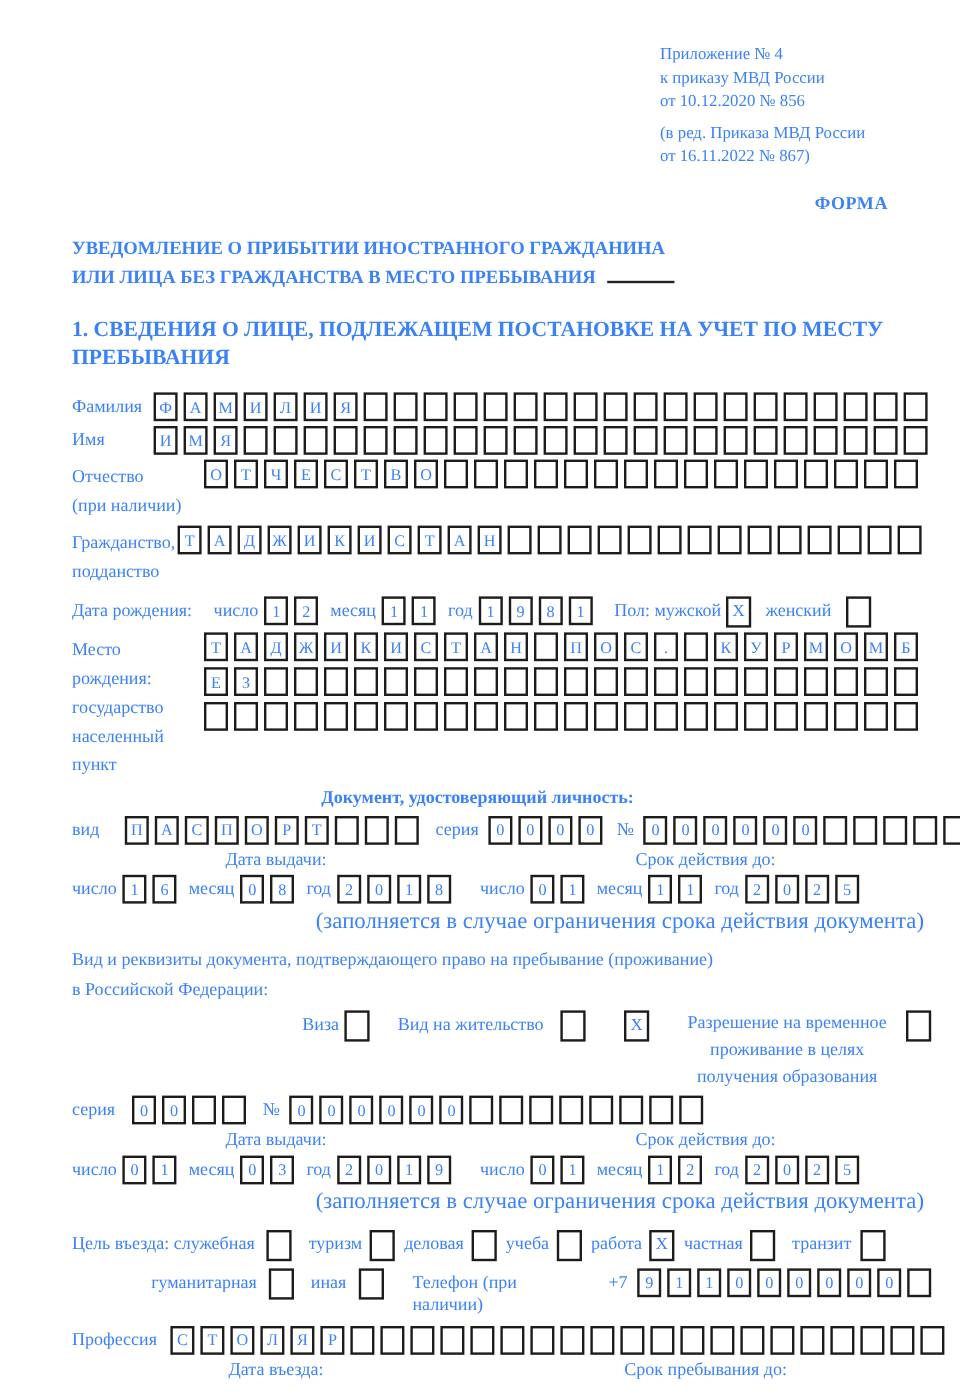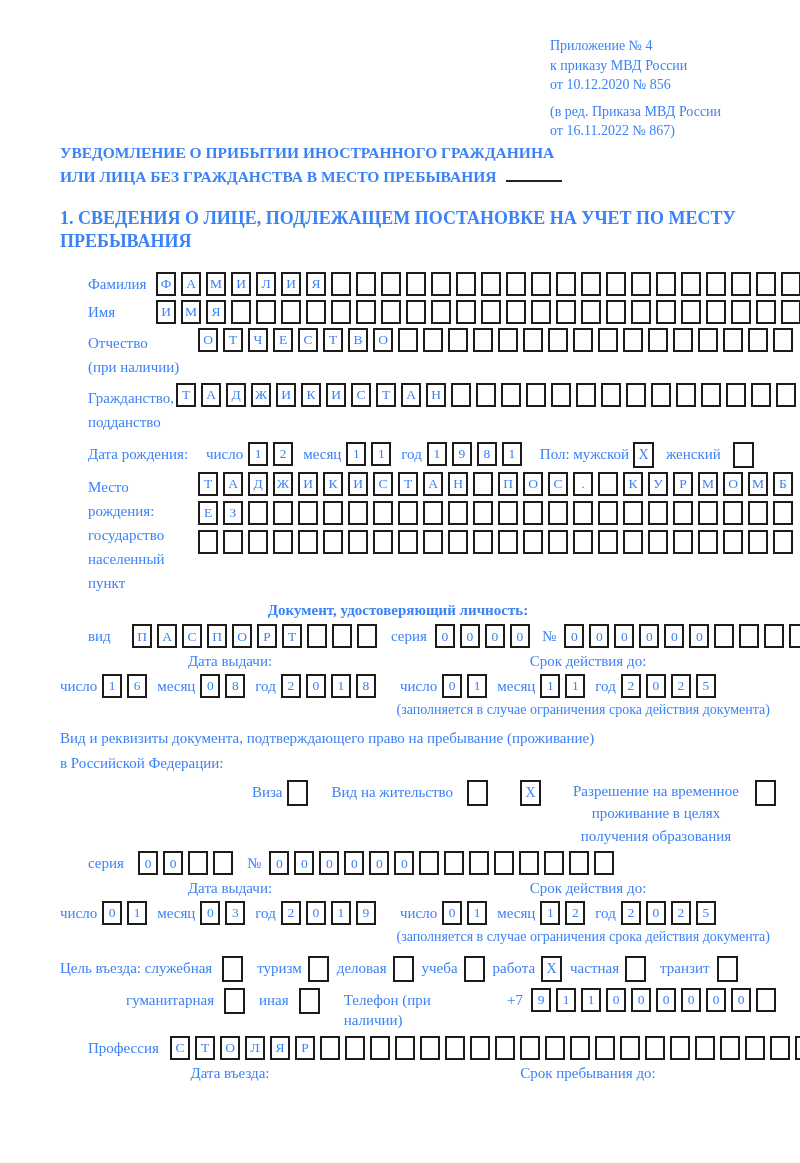--- a/index.html
+++ b/index.html
@@ -12,21 +12,21 @@
     overflow:hidden;
   }
   .hdr-block { width:220px; margin-left:auto; margin-right:6px; font-size:14px; line-height:1.4; }
   .hdr-gap { height:7px; }
   .form-label { text-align:right; margin:20px 36px 16px 0; font-weight:bold; letter-spacing:0.5px; }
   .title { font-weight:bold; font-size:15.5px; line-height:1.55; margin:0 10px 18px 0; }
   .blank-line { display:inline-block; width:56px; border-bottom:2px solid #222; height:0.9em; margin-left:10px; }
   .sec-title { font-weight:bold; font-size:18px; margin-bottom:18px; }
 
   .frow { display:flex; align-items:flex-start; margin-bottom:4px; }
-  .flabel { flex:none; padding-top:3px;margin-left:28px; }
+  .flabel { flex:none; padding-top:3px; }
   .stack { line-height:1.6; }
   .cellrow { display:flex; gap:5px; }
   .cell {
     flex:none; width:16px; height:20px; border:2px solid #1c1c1c;
     display:flex; align-items:center; justify-content:center;
     font-size:13.5px; background:#fff;
   }
   .box {
     flex:none; width:17px; height:22px; border:2px solid #1c1c1c;
     display:flex; align-items:center; justify-content:center;
@@ -35,21 +35,21 @@
   .dgroup { display:flex; align-items:flex-start; }
   .dgroup .dlabel { padding-top:3px; margin-right:5px; }
   .dgroup .cellrow { margin-right:10px; }
 
   .center-bold { text-align:center; font-weight:bold; margin:6px 40px 4px 0; }
   .dual-head { display:flex; margin-top:2px; }
   .dual-head .lh { width:340px; text-align:center; }
   .dual-head .rh { flex:1; text-align:center; }
   .dual-row { display:flex; margin-top:2px; }
   .dual-row .lg { width:340px; }
-  .note { text-align:right; font-size:14px; margin:3px 6px 10px 0;font-family:Liberation Serif, serif; }
+  .note { text-align:right; font-size:19px; margin:3px 6px 10px 0;font-family:Liberation Serif, serif; }
 
   .intro { margin:6px 0 2px; }
   .opts-row { display:flex; align-items:flex-start; margin:6px 0 4px;justify-content:flex-end; }
   .optlabel { padding-top:3px; }
   .opt-wrap { text-align:center; line-height:1.5; }
 
   .purpose-row { display:flex; align-items:flex-start; margin-bottom:6px; }
   .sp-s { width:8px; flex:none; }
   .sp-m { width:14px; flex:none; }
   .sp-l { width:24px; flex:none; }
@@ -61,20 +61,21 @@
 
   <div class="hdr-block">
     <div>Приложение № 4</div>
     <div>к приказу МВД России</div>
     <div>от 10.12.2020 № 856</div>
     <div class="hdr-gap"></div>
     <div>(в ред. Приказа МВД России</div>
     <div>от 16.11.2022 № 867)</div>
   </div>
 
+  <div class="form-label">ФОРМА</div>
 
   <div class="title">
     <div>УВЕДОМЛЕНИЕ О ПРИБЫТИИ ИНОСТРАННОГО ГРАЖДАНИНА</div>
     <div><span>ИЛИ ЛИЦА БЕЗ ГРАЖДАНСТВА В МЕСТО ПРЕБЫВАНИЯ</span><span class="blank-line"></span></div>
   </div>
 
   <div class="sec-title">1. СВЕДЕНИЯ О ЛИЦЕ, ПОДЛЕЖАЩЕМ ПОСТАНОВКЕ НА УЧЕТ ПО МЕСТУ ПРЕБЫВАНИЯ</div>
 
   <div class="frow">
     <span class="flabel" style="width:68px">Фамилия</span>

